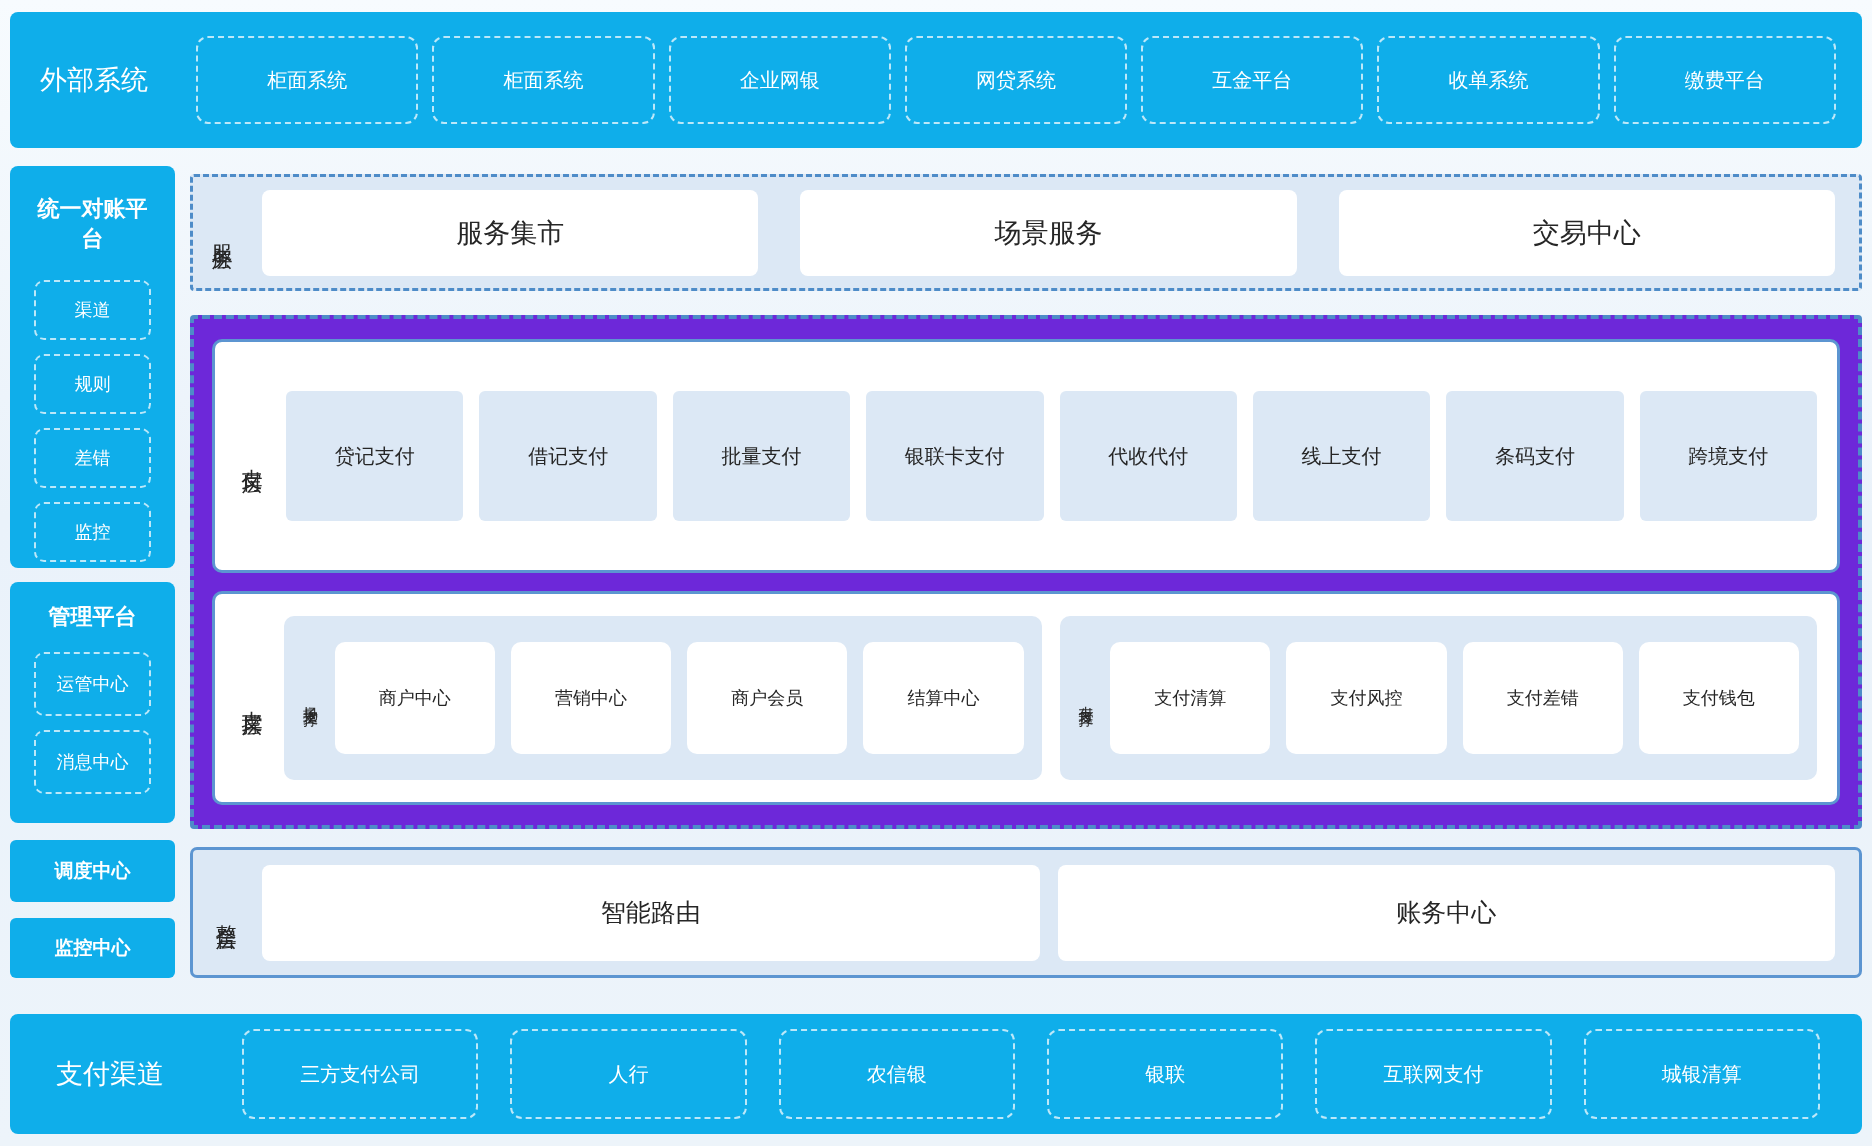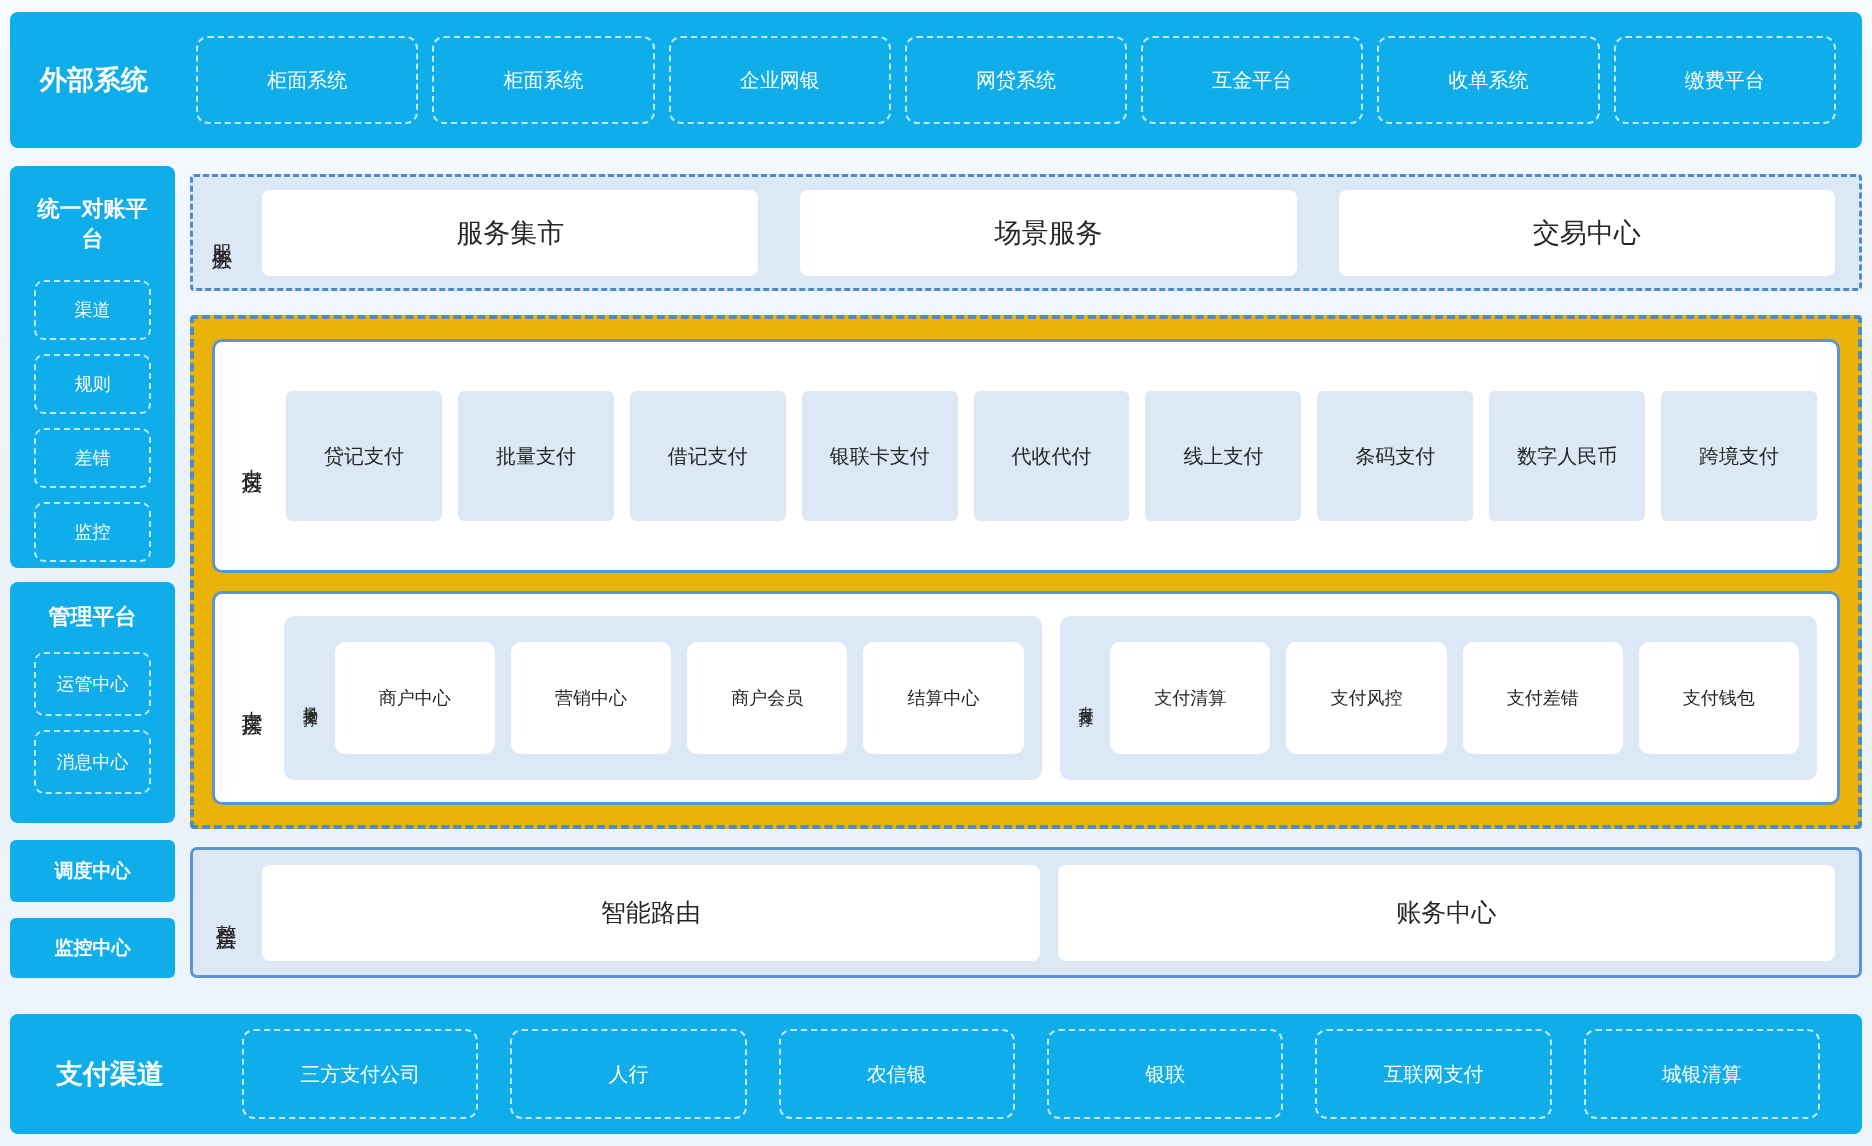--- a/index.html
+++ b/index.html
@@ -10,21 +10,21 @@
     overflow: hidden;
   }
   .page { width:1872px; height:1146px; }
 
   
   .bluebar {
     background:#0FAEEA; border-radius:8px;
     display:flex; align-items:center; color:#fff;
   }
   .topbar { margin:12px 10px 0; height:136px; padding:0 26px 0 30px; gap:22px; }
-  .bar-title { font-size:27px; font-weight:bold; white-space:nowrap; flex-shrink:0; }
+  .bar-title { font-size:27px; font-weight:normal; white-space:nowrap; flex-shrink:0; }
   .topbar .bar-title { width:134px; }
   .bar-items { flex:1; display:flex; gap:14px; height:88px; }
   .dash-box {
     flex:1; border:2px dashed rgba(255,255,255,.72); border-radius:12px;
     display:flex; align-items:center; justify-content:center;
     color:#fff; font-size:20px; font-weight:500; white-space:nowrap;
   }
 
   
   .mid-row { display:flex; gap:15px; margin:18px 10px 0; height:812px; }
@@ -64,21 +64,21 @@
 
   .service-box {
     margin-top:8px; height:118px; background:#DCE8F5;
     border:3px dashed #4E8CC8; border-radius:4px;
     display:flex; align-items:center; padding:0 24px 0 18px; gap:28px;
   }
   .service-items { flex:1; display:flex; gap:42px; height:86px; }
   .service-items .white-card { flex:1; font-size:27px; }
 
   .core-box {
-    margin-top:24px; background:#eab308;
+    margin-top:24px; background:#6d28d9;
     border:4px dashed #4E8CC8; border-radius:4px;
     padding:20px 18px; display:flex; flex-direction:column; gap:18px;
   }
   .layer-box {
     background:#fff; border:3px solid #5C95D1; border-radius:10px;
     display:flex; align-items:center;
   }
   .layer-box.payment { height:234px; padding:0 20px 0 26px; gap:22px; }
   .pay-items { flex:1; display:flex; gap:16px; height:130px; }
   .lite-card {
@@ -186,33 +186,32 @@
       </div>
 
       <div class="core-box">
 
         <div class="layer-box payment">
           <div class="v-label">支付层</div>
           <div class="pay-items">
 
               <div class="lite-card">贷记支付</div>
 
+              <div class="lite-card">借记支付</div>
+
               <div class="lite-card">批量支付</div>
 
-              <div class="lite-card">借记支付</div>
-
               <div class="lite-card">银联卡支付</div>
 
               <div class="lite-card">代收代付</div>
 
               <div class="lite-card">线上支付</div>
 
               <div class="lite-card">条码支付</div>
 
-              <div class="lite-card">数字人民币</div>
 
               <div class="lite-card">跨境支付</div>
             </div>
         </div>
 
         <div class="layer-box support">
           <div class="v-label">支撑层</div>
           <div class="groups">
 
             <div class="group">

